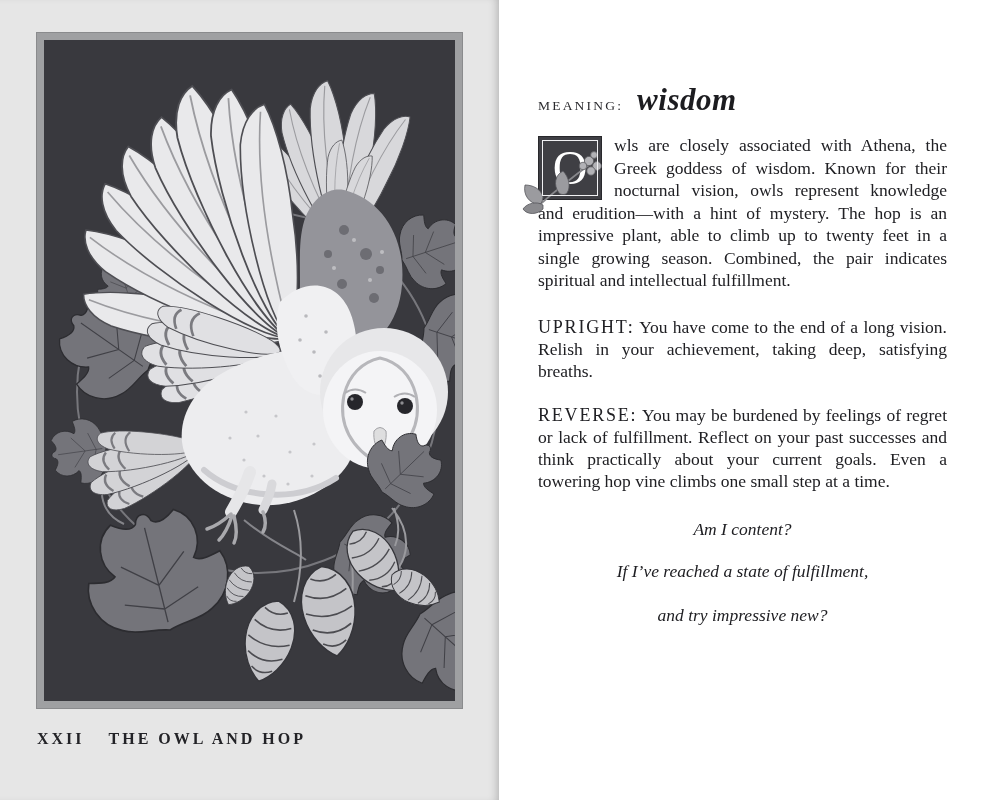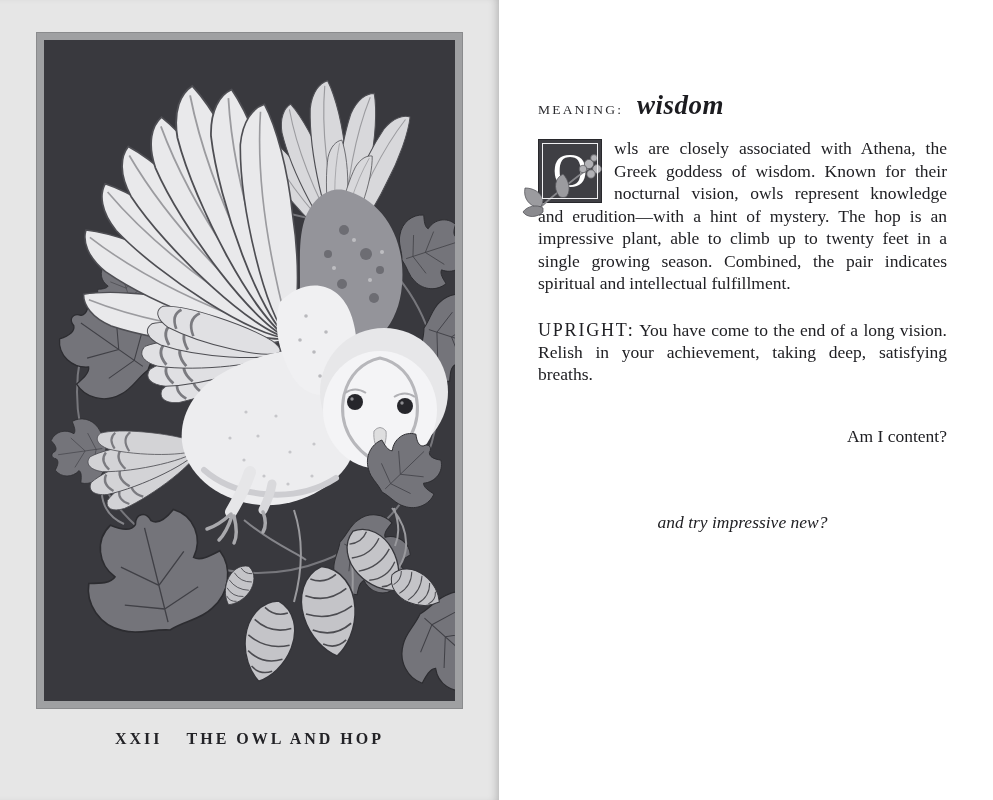--- a/index.html
+++ b/index.html
@@ -21,49 +21,49 @@
     position:absolute; left:37px; top:33px;
     width:411px; height:661px;
     border:7px solid #9fa0a2;
     outline:1px solid #8a8b8d;
     box-shadow: inset 0 0 0 1px #55555a, 0 0 0 1px #c9c9cb;
     background:#39393e;
   }
   .card svg { display:block; }
   .caption {
     position:absolute; left:37px; top:730px; width:425px;
-    text-align:center; color:#232327;
+    text-align:left; color:#232327;
     font-size:16px; font-weight:700; letter-spacing:3px;
     white-space:nowrap;
   }
   .caption .num { margin-right:24px; }
 
   
   .page-right { flex:1; position:relative; background:#ffffff; }
   .content {
-    position:absolute; left:39px; top:8px; width:409px;
+    position:absolute; left:39px; top:0; width:409px;
     color:#202024;
   }
   .meaning-row { margin-top:82px; display:flex; align-items:baseline; }
   .small-label {
     font-size:13.5px; letter-spacing:2.2px; color:#2a2a2e;
   }
   .meaning-value {
-    font-size:27px; font-style:italic; font-weight:700;
+    font-size:31px; font-style:italic; font-weight:700;
     margin-left:14px; color:#1c1c20; letter-spacing:0.5px;
   }
   .body-par {
     font-size:17.5px; line-height:22px; text-align:justify;
     margin:0; color:#202024;
   }
   .lede { margin-top:16px; line-height:22.5px; }
   .par-upright { margin-top:24px; }
   .par-reverse { margin-top:22px; }
   .par-label { font-size:18px; letter-spacing:1.8px; }
-  .q1 { margin-top:40px; text-align:right; 
+  .q1 { margin-top:26px; text-align:center; font-style:italic;
         font-size:17.5px; line-height:22px; }
   .q2 { margin-top:20px; text-align:center; font-style:italic;
         font-size:17.5px; line-height:22px; }
 
   
   .dropcap {
     float:left; width:62px; height:62px; background:#3f3f44;
     border:1px solid #28282c; position:relative;
     margin:2px 12px 0 0;
   }
@@ -268,24 +268,27 @@
               <circle cx="71" cy="24" r="3.4"></circle>
             </g>
           </svg>
         </span><span>wls are closely associated with Athena, the Greek goddess of wisdom. Known for their nocturnal vision, owls represent knowledge and erudition—with a hint of mystery. The hop is an impressive plant, able to climb up to twenty feet in a single growing season. Combined, the pair indicates spiritual and intellectual fulfillment.</span>
       </p>
 
       <p class="body-par par-upright">
         <span class="par-label">UPRIGHT:</span><span> You have come to the end of a long vision. Relish in your achievement, taking deep, satisfying breaths.</span>
       </p>
 
+      <p class="body-par par-reverse">
+        <span class="par-label">REVERSE:</span><span> You may be burdened by feelings of regret or lack of fulfillment. Reflect on your past successes and think practically about your current goals. Even a towering hop vine climbs one small step at a time.</span>
+      </p>
 
       <p class="q1">Am I content?</p>
 
       <p class="q2">
-        <br>
+        <span>If I’ve reached a state of fulfillment,</span><br>
         <br>
         <span>and try impressive new?</span>
       </p>
 
     </div>
   </div>
 </div>
 
 </body></html>

